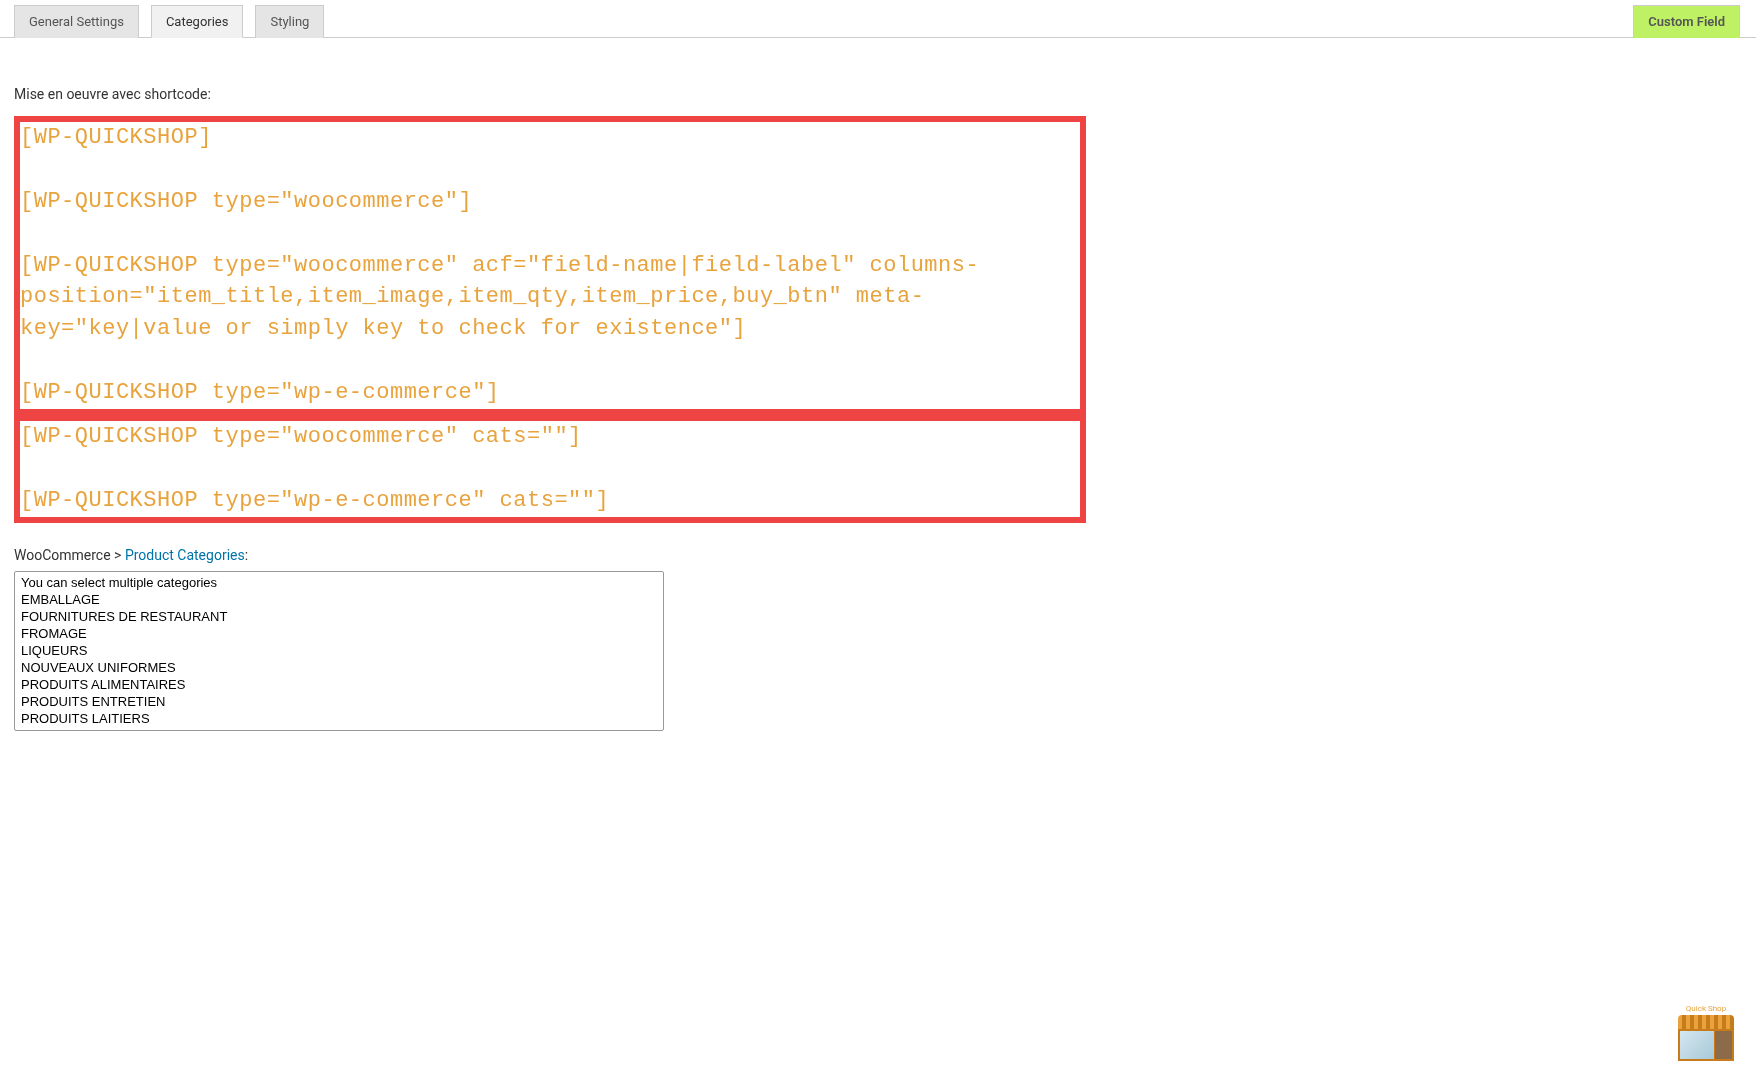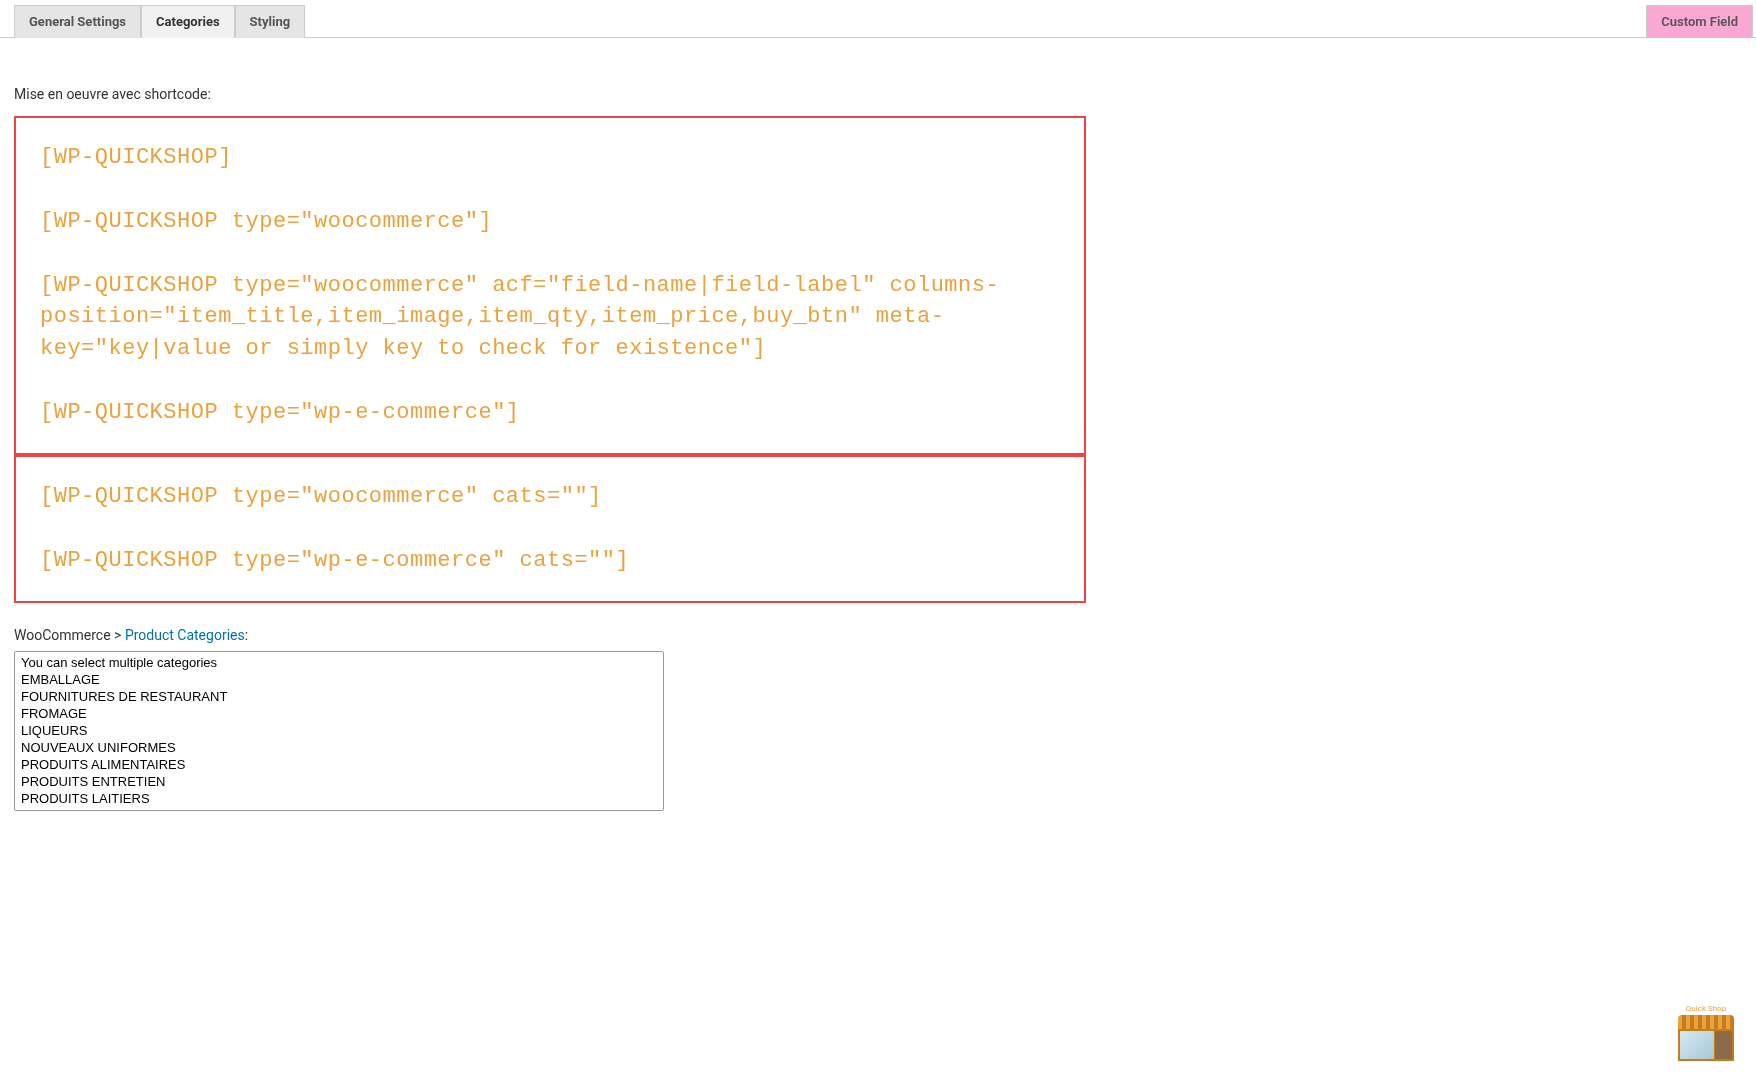--- a/index.html
+++ b/index.html
@@ -26,60 +26,59 @@
       display: flex;
       gap: 0;
     }
     .tab {
       padding: 8px 14px;
       background: #e5e5e5;
       border: 1px solid #ccc;
       border-bottom: none;
       cursor: pointer;
       font-size: 13px;
-      font-weight: 700;
+      font-weight: 400;
       color: #555;
-      margin-right: 0;
+      margin-right: 12px;
       position: relative;
       top: 1px;
     }
     .tab.active {
       background: #f1f1f1;
       border-bottom: 1px solid #f1f1f1;
       color: #333;
     }
     .tab-right {
       padding: 8px 14px;
-      background: #f9a8d4;
+      background: #bef264;
       border: 1px solid #ccc;
       border-bottom: none;
       cursor: pointer;
       font-size: 13px;
       font-weight: 600;
       color: #555;
-      margin-right: 3px;
+      margin-right: 16px;
       position: relative;
       top: 1px;
     }
     .content {
       padding: 14px;
       max-width: 1100px;
     }
     .section-label {
       font-size: 14px;
       color: #333;
       margin-top: 34px;
       margin-bottom: 14px;
     }
     .section-label:first-child {
       margin-top: 34px;
     }
     .code-box {
-      border: 2px solid #ef4444;
-      padding: 24px;
+      border: 6px solid #ef4444;
       font-family: "Courier New", Courier, monospace;
       font-size: 22px;
       color: #e8a33d;
       line-height: 1.45;
       white-space: pre-wrap;
       word-wrap: break-word;
       letter-spacing: 0.5px;
     }
     .breadcrumb {
       font-size: 14px;

